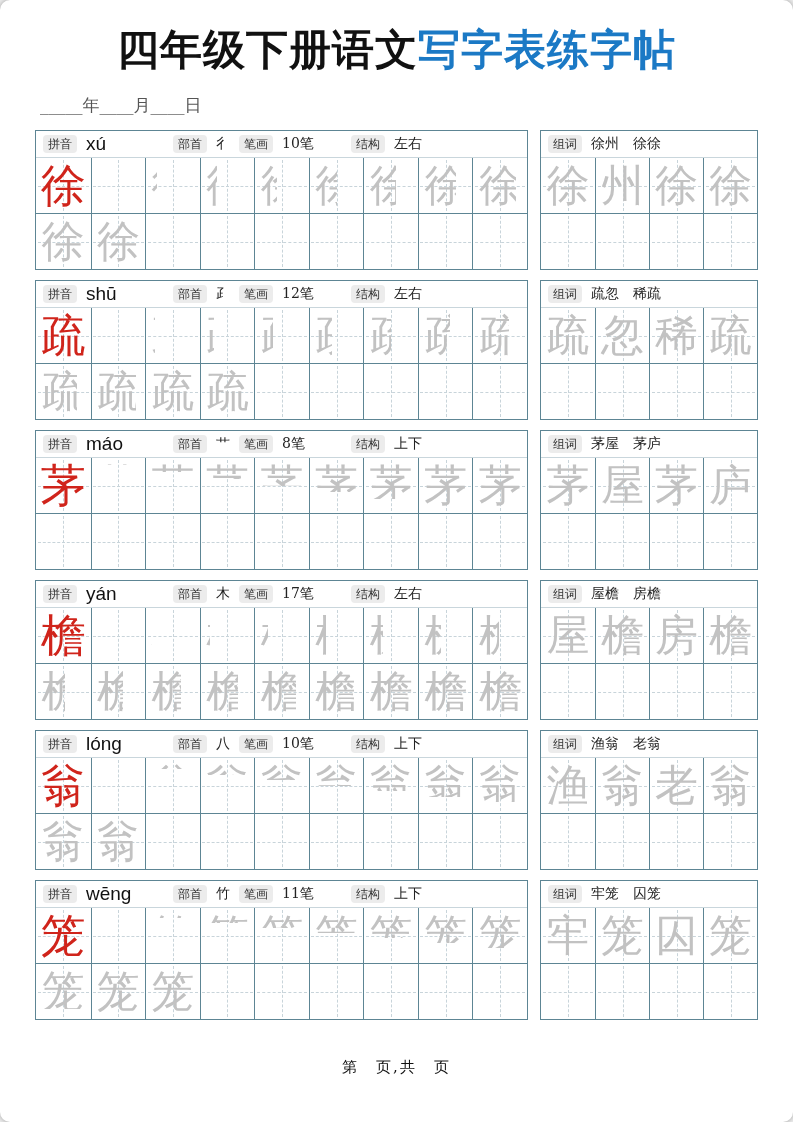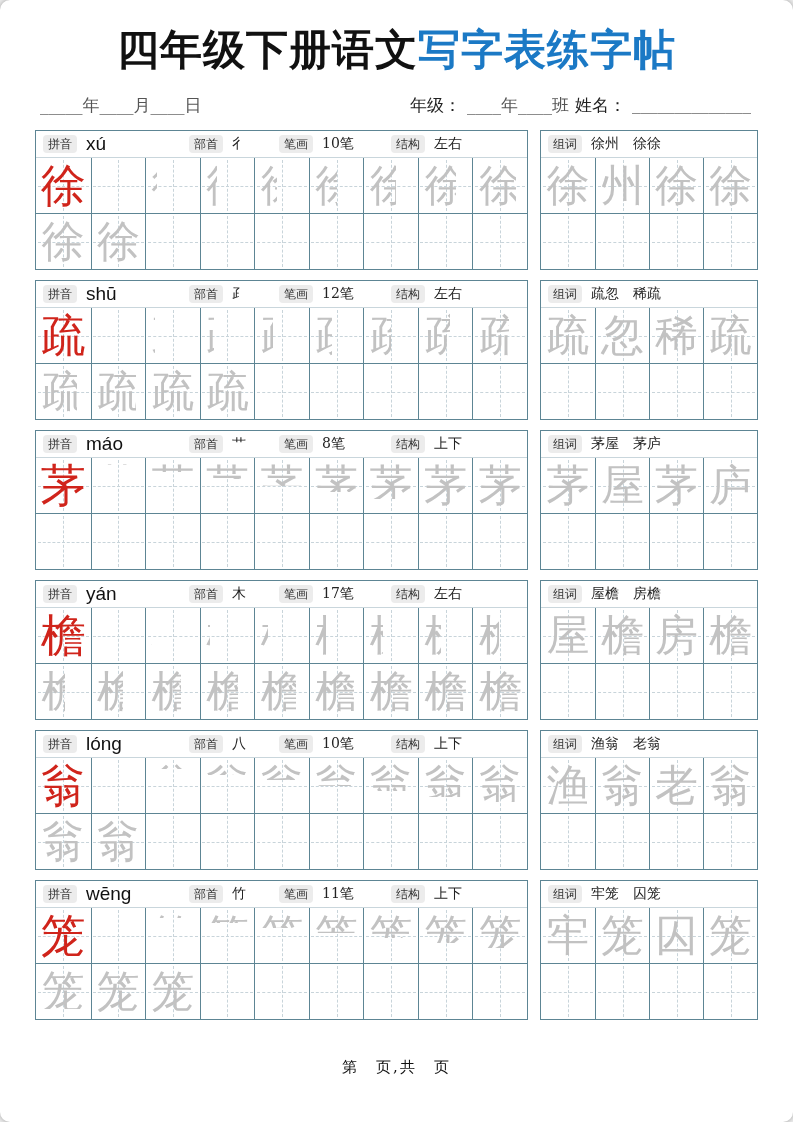--- a/index.html
+++ b/index.html
@@ -33,22 +33,22 @@
   .wbox{width:218px;border:1px solid var(--grid);display:flex;flex-direction:column;background:#fff;}
   .shead{
     height:27px;flex:0 0 27px;display:flex;align-items:center;
     padding:0 7px;font-size:14px;color:#222;border-bottom:1px solid #c9d6dc;
   }
   .badge{
     background:#ececec;border-radius:4px;padding:0 5px;font-size:12px;line-height:18px;
     color:#333;flex:0 0 auto;
   }
   .pair{display:flex;align-items:center;gap:9px;}
-  .pair-pinyin{width:146px;}
-  .pair-radical{width:90px;}
+  .pair-pinyin{width:130px;}
+  .pair-radical{width:66px;}
   .pair-strokes{width:112px;}
   .v-pinyin{font-family:"Liberation Sans","DejaVu Sans",sans-serif;font-size:19px;color:#111;}
   .v-serif{font-size:14px;color:#222;}
   .prow{flex:1;display:grid;grid-template-columns:repeat(9,1fr);}
   .wrow{flex:1;display:grid;grid-template-columns:repeat(4,1fr);}
   .prow + .prow,.wrow + .wrow{border-top:1px solid var(--grid);}
   .cell{position:relative;border-left:1px solid var(--grid);overflow:hidden;}
   .cell:first-child{border-left:none;}
   .cell::before{content:"";position:absolute;left:3%;right:3%;top:50%;border-top:1px dashed var(--dash);}
   .cell::after{content:"";position:absolute;top:4%;bottom:4%;left:50%;border-left:1px dashed var(--dash);}
@@ -66,26 +66,20 @@
 </style>
 </head>
 <body>
 
 <div class="page">
 
   <h1 class="title"><span class="t-black">四年级下册语文</span><span class="t-blue">写字表练字帖</span></h1>
 
   <div class="info-row">
     <span class="uline">_____年____月____日</span>
-    <span class="info-right">
-      <span>年级：</span>
-      <span class="uline">____年____班</span>
-      <span>姓名：</span>
-      <span class="uline">______________</span>
-    </span>
   </div>
 
   <div class="sections">
       <div class="section">
     <div class="pbox">
       <div class="shead">
         <span class="pair pair-pinyin">
           <span class="badge">拼音</span>
           <span class="v-pinyin">xú</span>
         </span>

